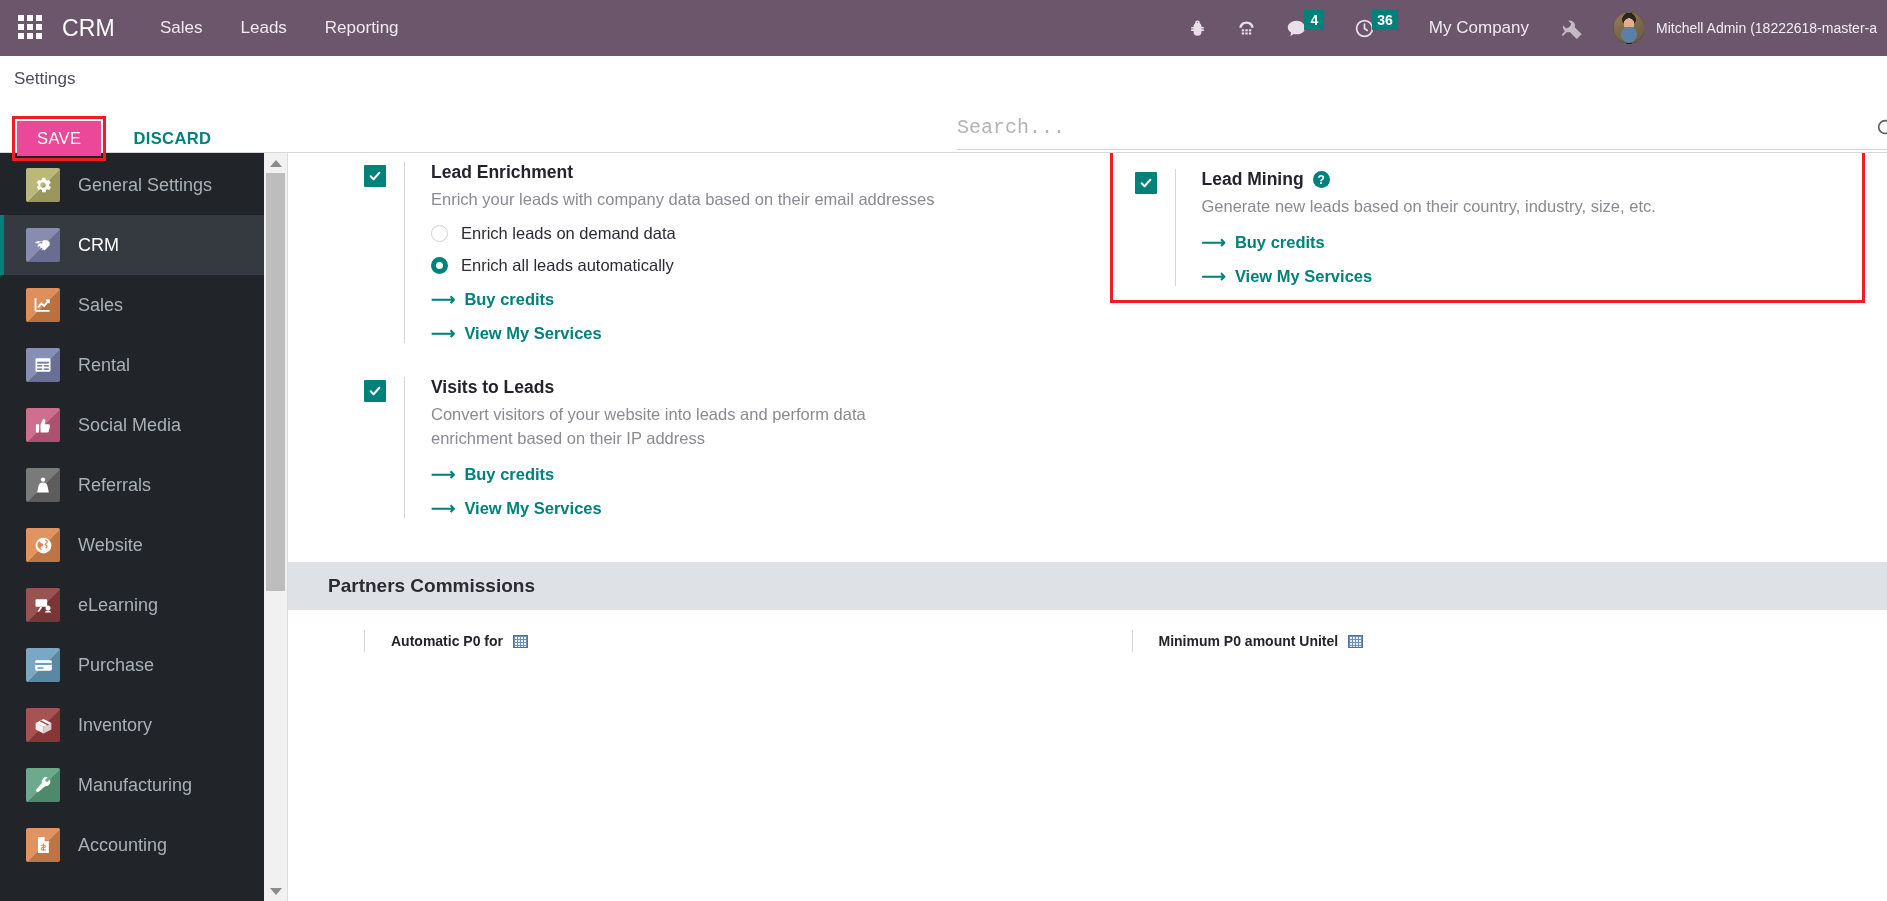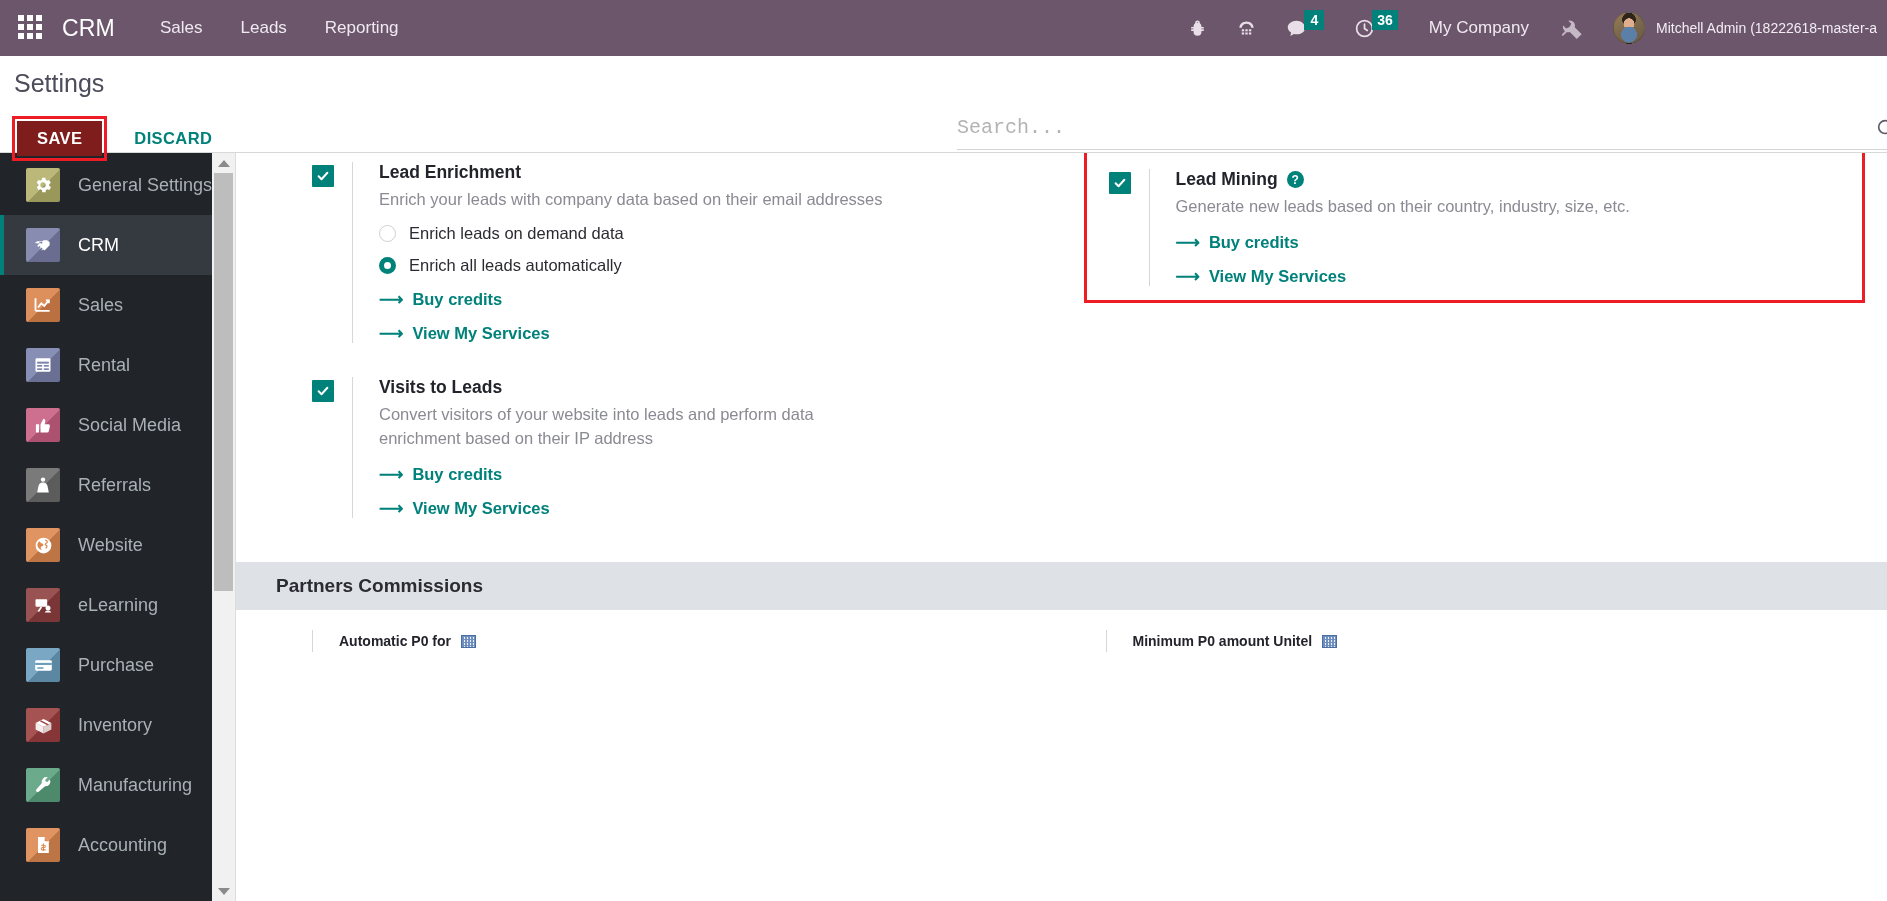--- a/index.html
+++ b/index.html
@@ -107,42 +107,42 @@
   
   .control-panel {
     background: #ffffff;
     border-bottom: 1px solid #d8d8d8;
     height: 97px;
     position: relative;
   }
   .breadcrumb-title {
     position: absolute;
     left: 14px; top: 13px;
-    font-size: 25px;
+    font-size: 17px;
     color: #4c4c5a;
     font-weight: normal;
   }
   .btn-row {
     position: absolute;
     left: 12px; top: 60px;
     display: flex;
     align-items: center;
   }
   .save-wrap {
     border: 3px solid #ee1c25;
     padding: 2px;
     display: inline-block;
     line-height: 0;
   }
   .btn-save {
-    background: #7f1d1d;
+    background: #ec4899;
     color: #ffffff;
     border: none;
     font-size: 16.5px;
-    font-weight: bold;
+    font-weight: normal;
     letter-spacing: .4px;
     padding: 7px 20px;
     cursor: pointer;
     font-family: inherit;
     line-height: 1.3;
   }
   .btn-discard {
     background: transparent;
     border: none;
     color: #00817a;
@@ -178,21 +178,21 @@
     cursor: pointer;
     display: flex;
     margin-right: -14px;
   }
 
   
   .body-wrap { display: flex; height: 748px; }
 
   
   .settings-sidebar {
-    width: 212px;
+    width: 264px;
     flex: none;
     background: #212529;
     overflow: hidden;
     padding-top: 2px;
   }
   .side-item {
     display: flex;
     align-items: center;
     height: 60px;
     padding-left: 22px;

